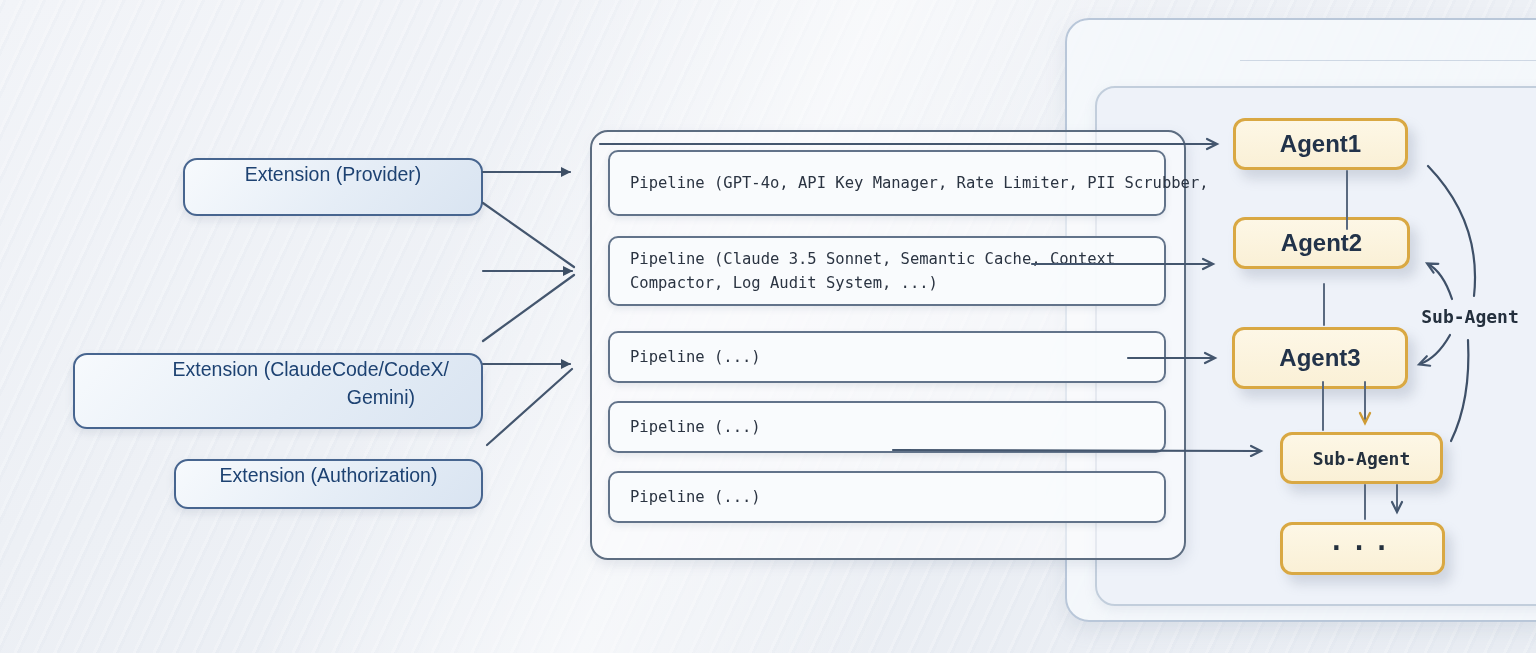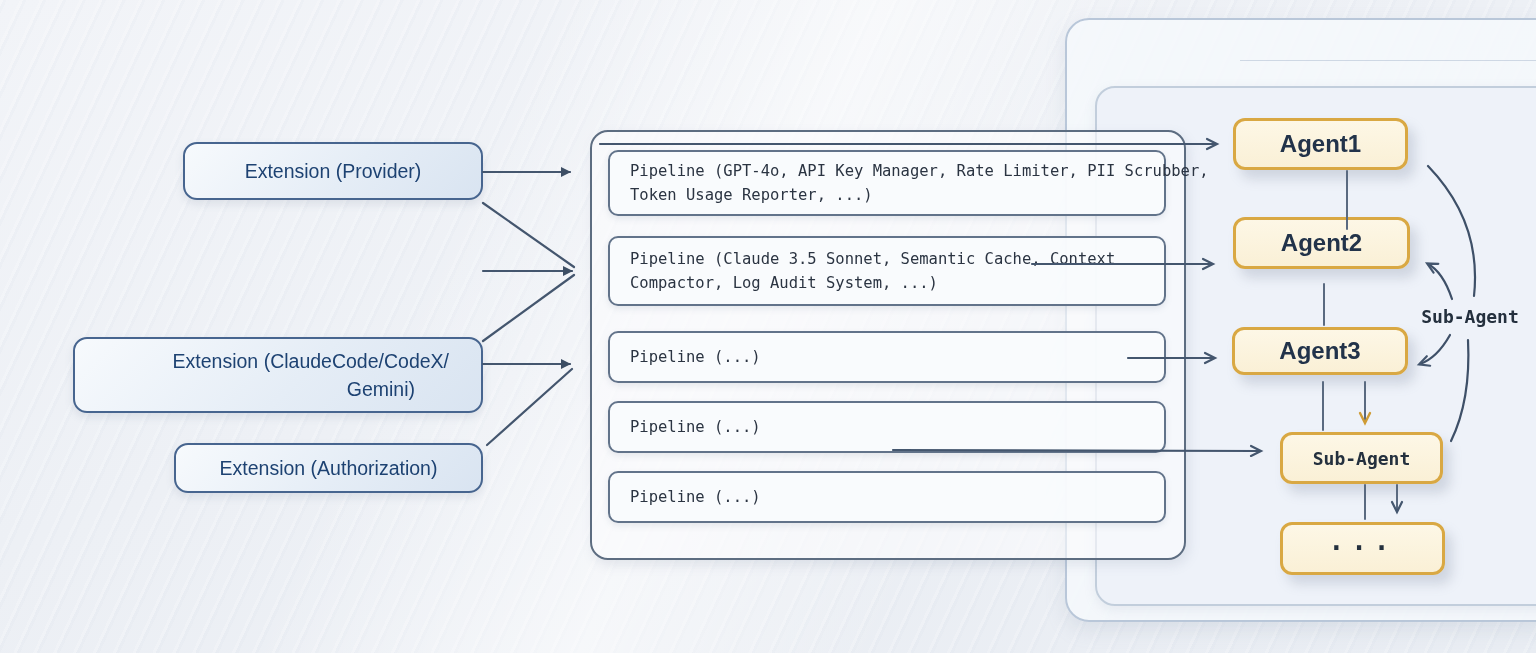--- a/index.html
+++ b/index.html
@@ -52,44 +52,44 @@
     font-size:15.5px;line-height:1.58;color:#2b3442;
   }
   .prow span{display:block;white-space:nowrap;}
   .prow1{left:608px;top:150px;width:558px;height:66px;}
   .prow2{left:608px;top:236px;width:558px;height:70px;}
   .prow3{left:608px;top:331px;width:558px;height:52px;}
   .prow4{left:608px;top:401px;width:558px;height:52px;}
   .prow5{left:608px;top:471px;width:558px;height:52px;}
   
   .ext{
-    position:absolute;display:flex;flex-direction:column;justify-content:center;
+    position:absolute;display:flex;flex-direction:column;justify-content:flex-start;
     text-align:center;box-sizing:border-box;
     border:2.5px solid #47658f;border-radius:14px;
     background:linear-gradient(135deg,#f7fafd 0%,#e5edf6 55%,#d9e4f1 100%);
     box-shadow:0 4px 8px rgba(100,115,140,.14);
-    font-size:19.5px;color:#1d4272;line-height:1.45;
+    font-size:19.5px;color:#1d4272;line-height:1.45;margin-top:16px;
   }
   .ext span{display:block;white-space:nowrap;}
   .ext1{left:183px;top:142px;width:300px;height:58px;}
   .ext2{left:41px;top:229px;width:442px;height:77px;text-align:right;padding-right:34px;}
   .ext3{left:73px;top:337px;width:410px;height:76px;text-align:right;padding-right:66px;}
   .ext3 span:first-child{margin-right:-34px;}
   .ext4{left:174px;top:443px;width:309px;height:50px;}
   
   .agent{
     position:absolute;display:flex;align-items:center;justify-content:center;
     border:3px solid #d9a843;border-radius:12px;
     background:linear-gradient(180deg,#fdf7e6 0%,#faf0d6 100%);
     box-shadow:7px 9px 12px rgba(130,140,160,.28);
     font-size:24px;font-weight:700;color:#22334a;box-sizing:border-box;text-align:center;
   }
   .agent1{left:1233px;top:118px;width:175px;height:52px;}
   .agent2{left:1233px;top:217px;width:177px;height:52px;}
-  .agent3{left:1232px;top:327px;width:176px;height:48px;}
+  .agent3{left:1232px;top:327px;width:176px;height:62px;}
   .agentsub{left:1280px;top:432px;width:163px;height:52px;
     font-family:"DejaVu Sans Mono",monospace;font-size:18px;font-weight:700;color:#24303e;}
   .agentdots{left:1280px;top:522px;width:165px;height:53px;
     font-family:"DejaVu Sans Mono",monospace;font-size:26px;font-weight:700;letter-spacing:7px;color:#24303e;}
   .agentdots .lbl{transform:translateY(-8px);}
   
   .subagent-note{
     position:absolute;left:1412px;top:306px;width:116px;text-align:center;
     font-family:"DejaVu Sans Mono",monospace;font-size:18px;font-weight:700;color:#24303e;
   }
@@ -102,21 +102,20 @@
 <div class="canvas">
 
   <div class="panel-outer"></div>
   <div class="panel-inner"></div>
   <div class="title-rule"></div>
 
   <div class="pipeline-container"></div>
 
   <div class="prow prow1">
     <span>Pipeline (GPT-4o, API Key Manager, Rate Limiter, PII Scrubber,</span>
-    <span>Token Usage Reporter, ...)</span>
   </div>
   <div class="prow prow2">
     <span>Pipeline (Claude 3.5 Sonnet, Semantic Cache, Context</span>
     <span>Compactor, Log Audit System, ...)</span>
   </div>
   <div class="prow prow3">
     <span>Pipeline (...)</span>
   </div>
   <div class="prow prow4">
     <span>Pipeline (...)</span>

